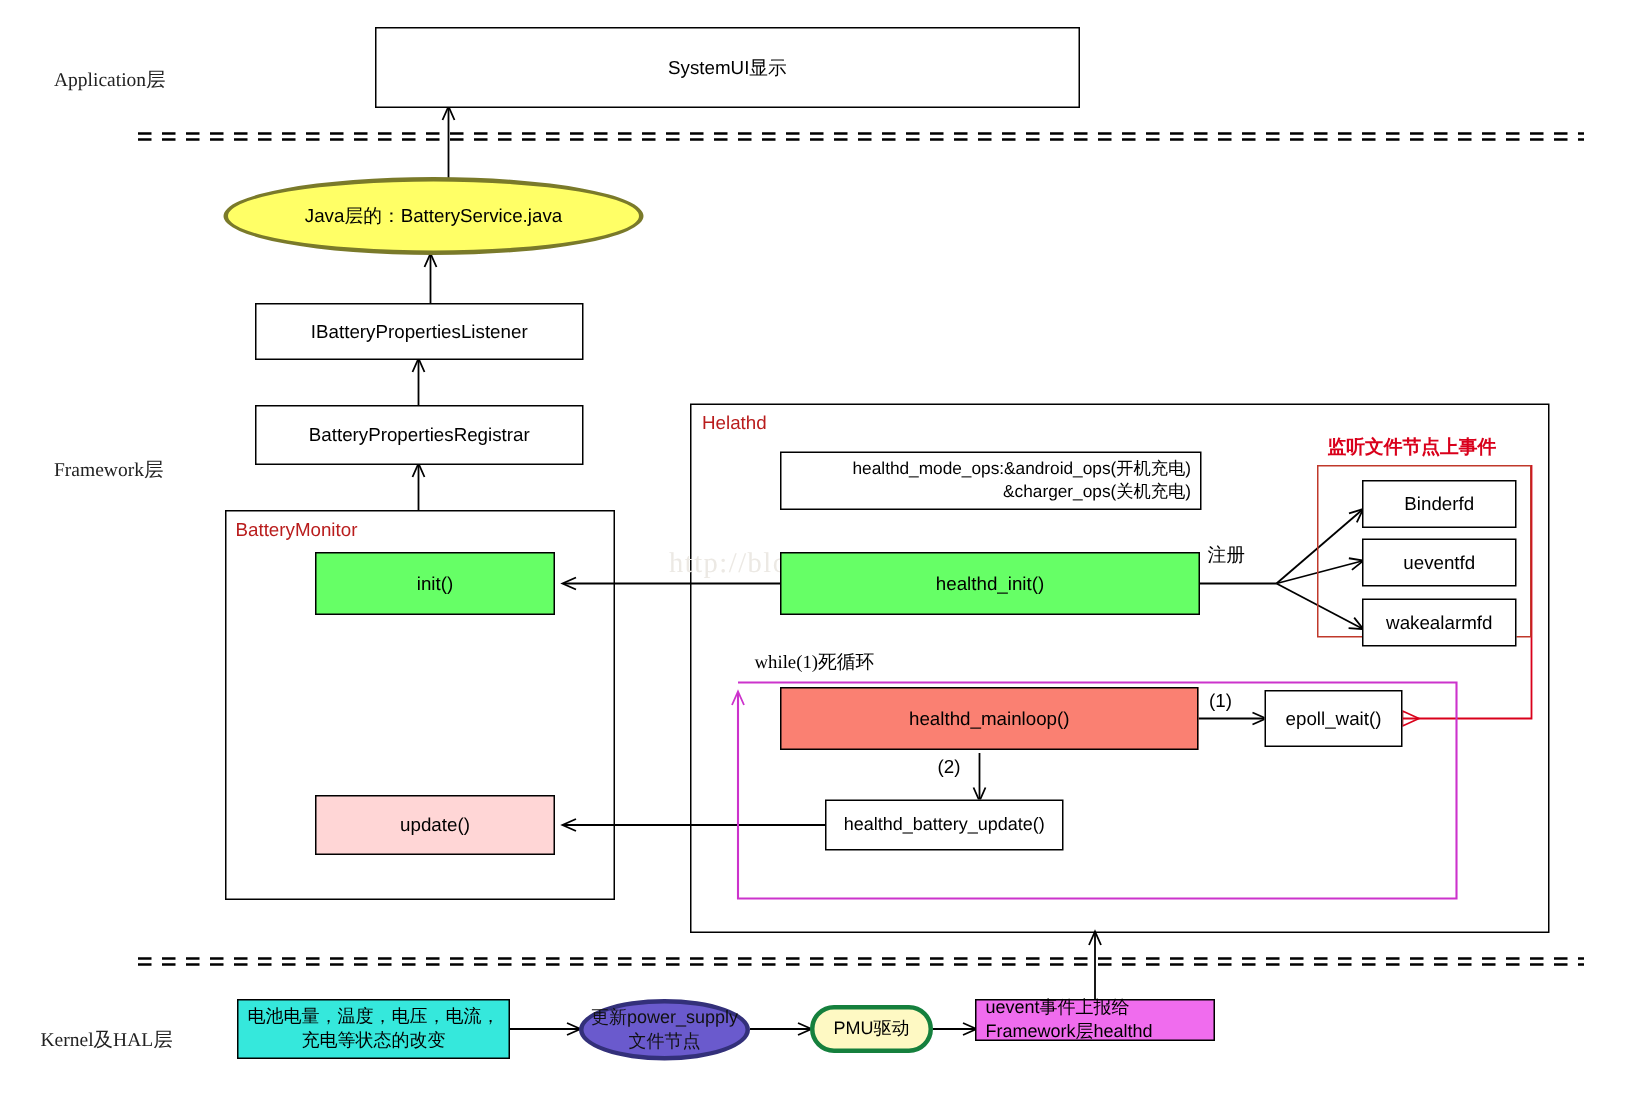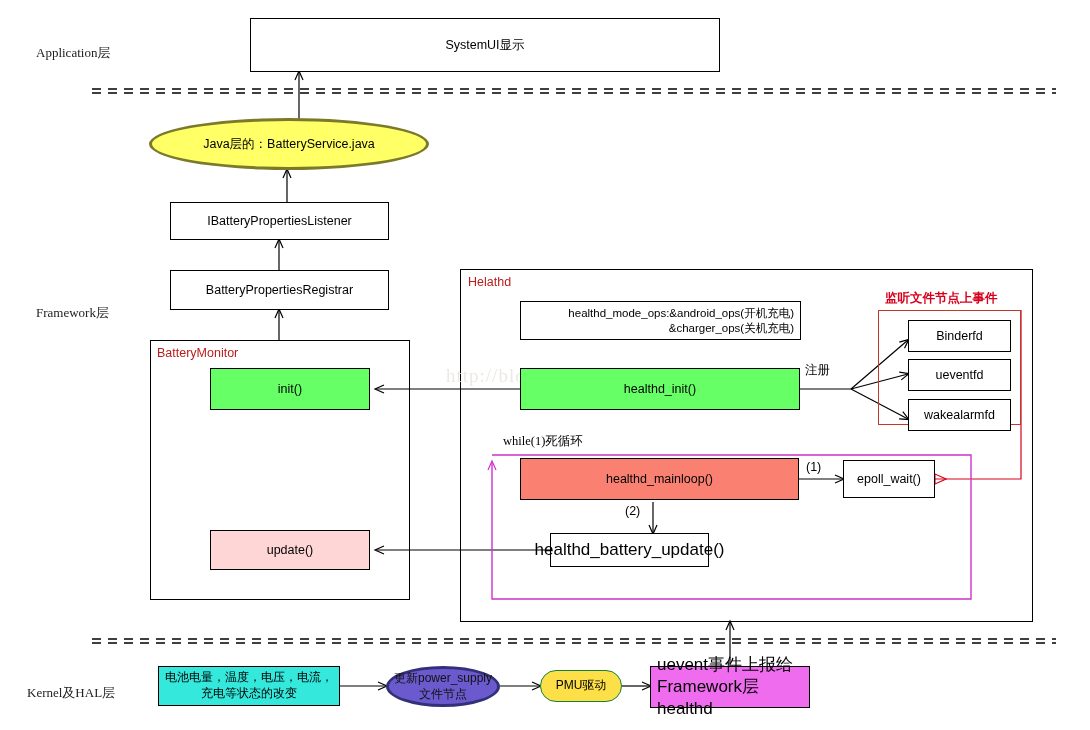--- a/index.html
+++ b/index.html
@@ -227,27 +227,27 @@
   <div class="loop-label" style="left:503px; top:433px;">while(1)死循环</div>
 
   <div class="node box" style="left:520px; top:458px; width:279px; height:42px; background:#FA8072;">healthd_mainloop()</div>
 
   <div class="edge-label" style="left:806px; top:460px;">(1)</div>
 
   <div class="node box" style="left:843px; top:460px; width:92px; height:38px;">epoll_wait()</div>
 
   <div class="edge-label" style="left:625px; top:504px;">(2)</div>
 
-  <div class="node box" style="left:550px; top:533px; width:159px; height:34px; font-size:17px;">healthd_battery_update()</div>
+  <div class="node box" style="left:550px; top:533px; width:159px; height:34px; font-size:12px;">healthd_battery_update()</div>
 
   <div class="node box" style="left:158px; top:666px; width:182px; height:40px; background:#35E8DC;
               font-size:12px; padding:0 3px;">电池电量，温度，电压，电流，充电等状态的改变</div>
 
   <div class="node ellipse" style="left:386px; top:666px; width:114px; height:41px; background:#6A5ACD;
               border-color:#33307a; font-size:12px; color:#111111;">更新power_supply文件节点</div>
 
-  <div class="node" style="left:540px; top:670px; width:82px; height:32px; background:#fde047;
-              border:1px solid #15803d; border-radius:16px; font-size:12px;">PMU驱动</div>
-
-  <div class="node box leftalign" style="left:650px; top:666px; width:160px; height:42px; background:#F06CEE;
-              font-size:17px;">uevent事件上报给Framework层healthd</div>
+  <div class="node" style="left:540px; top:670px; width:82px; height:32px; background:#fef9c3;
+              border:3px solid #15803d; border-radius:16px; font-size:12px;">PMU驱动</div>
+
+  <div class="node box leftalign" style="left:650px; top:666px; width:160px; height:28px; background:#F06CEE;
+              font-size:12px;">uevent事件上报给Framework层healthd</div>
 
 </div>
 
 </body></html>

